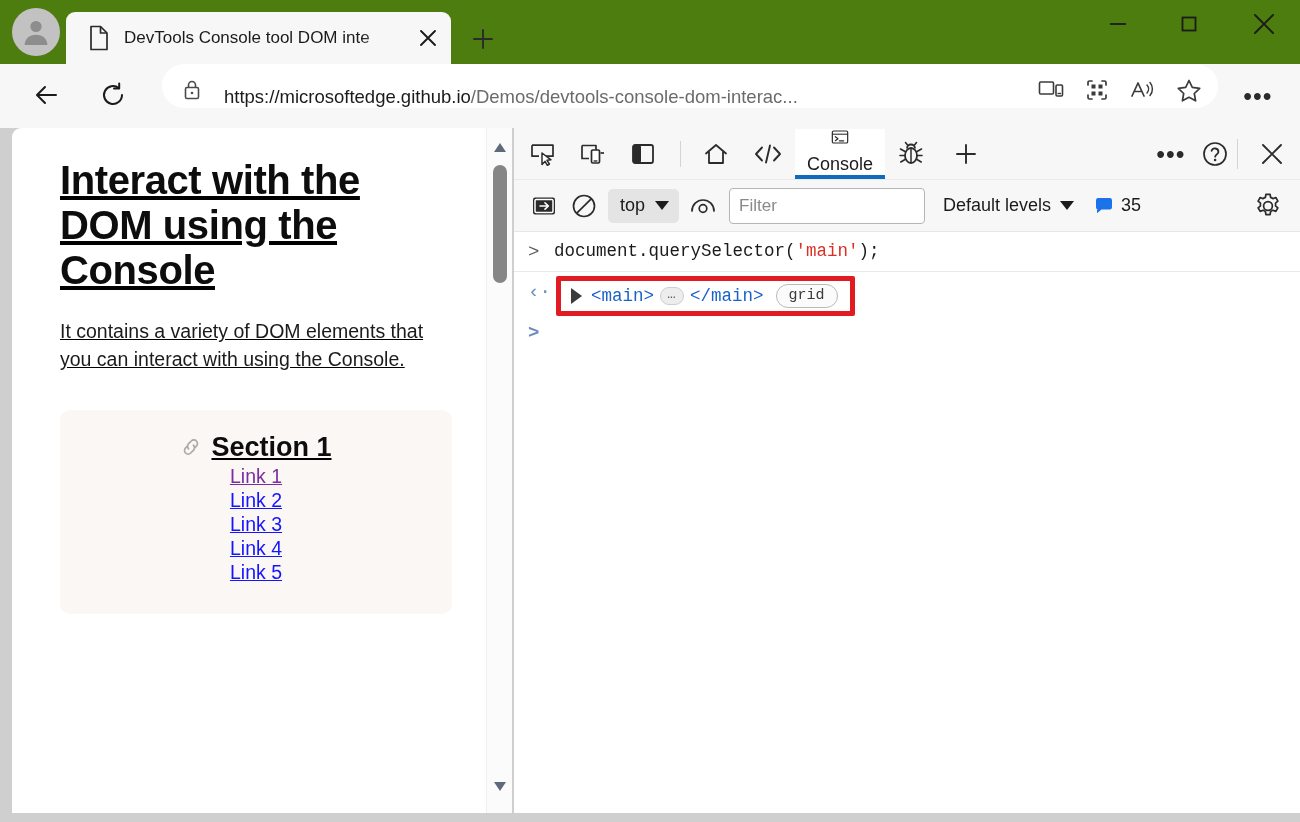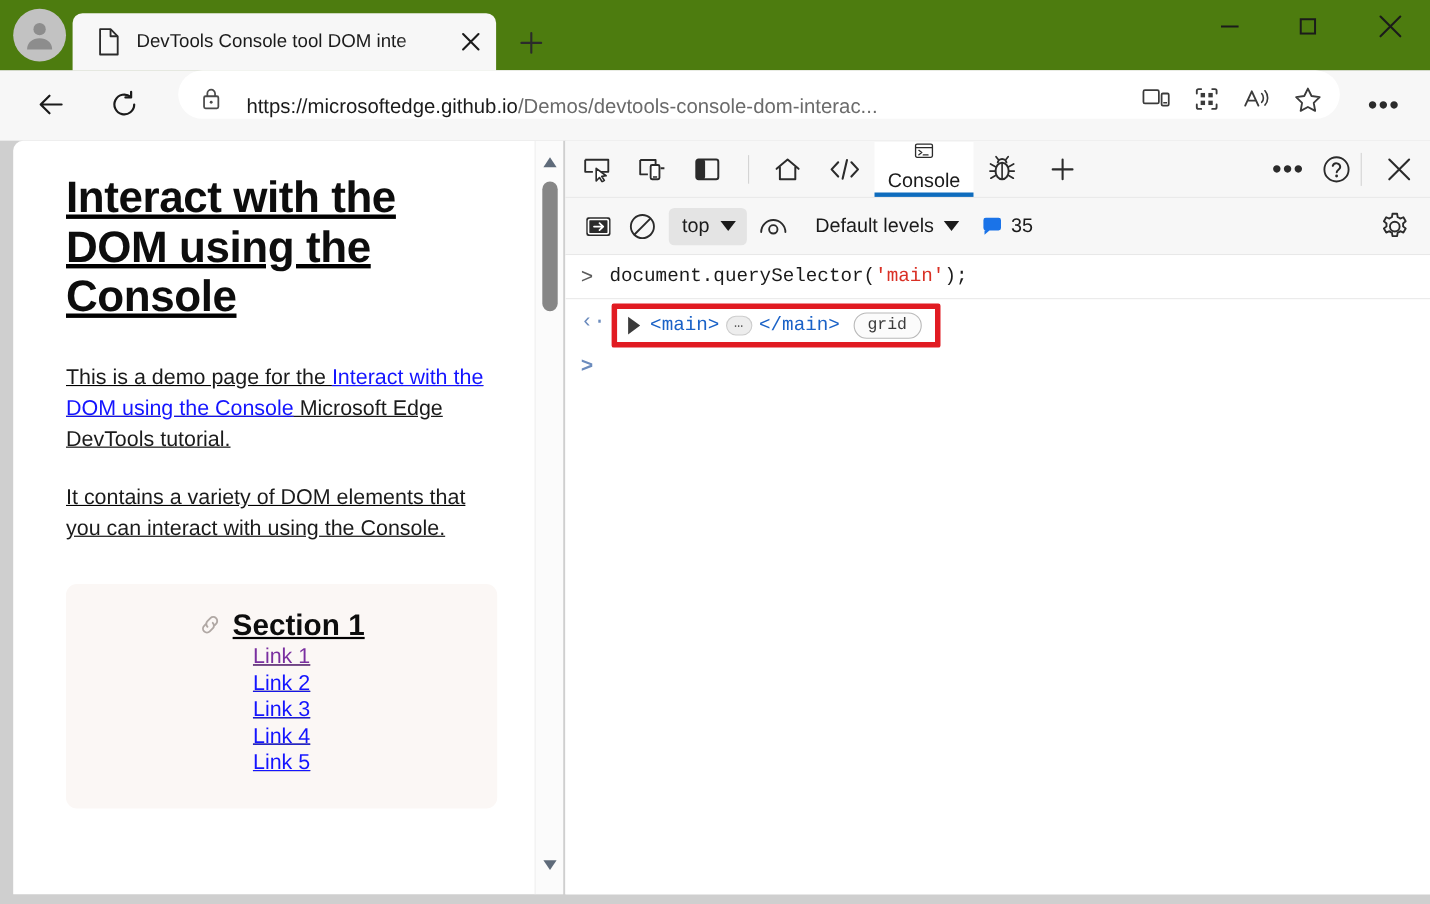--- a/index.html
+++ b/index.html
@@ -464,21 +464,20 @@
     </div>
   </div>
 
   <div id="content-area">
 
     <div id="page-viewport">
       <div id="page-content">
 
         <h1 id="page-heading">Interact with the DOM using the Console</h1>
 
-        <p id="page-paragraph-1"><span>This is a demo page for the </span><a id="tutorial-link" href="#">Interact with the DOM using the Console</a><span> Microsoft Edge DevTools tutorial.</span></p>
 
         <p id="page-paragraph-2">It contains a variety of DOM elements that you can interact with using the Console.</p>
 
         <div id="section-card">
           <h2 id="section-heading">
             <svg id="section-anchor-icon" width="22" height="22" viewBox="0 0 22 22">
               <path d="M8.6 12.8 a3.6 3.6 0 0 1 0-5.1 l2.7-2.7 a3.6 3.6 0 0 1 5.1 5.1 l-1.3 1.3" fill="none" stroke="#b0a8a4" stroke-width="1.7" stroke-linecap="round"></path>
               <path d="M13.4 9.2 a3.6 3.6 0 0 1 0 5.1 l-2.7 2.7 a3.6 3.6 0 0 1 -5.1 -5.1 l1.3-1.3" fill="none" stroke="#b0a8a4" stroke-width="1.7" stroke-linecap="round"></path>
             </svg>
             <span>Section 1</span>
@@ -609,20 +608,21 @@
         <div id="console-context-select">
           <span>top</span>
           <span class="caret-down"></span>
         </div>
         <div id="console-eye-button">
           <svg width="28" height="20" viewBox="0 0 28 20">
             <path d="M3 15 a11 11 0 0 1 22 0" fill="none" stroke="#2b2b2b" stroke-width="1.7" stroke-linecap="round"></path>
             <circle cx="14" cy="12.5" r="3.8" fill="none" stroke="#2b2b2b" stroke-width="1.7"></circle>
           </svg>
         </div>
+        <input id="console-filter-input" type="text" placeholder="Filter" style="">
 
         <div id="console-levels-select">
           <span>Default levels</span>
           <span class="caret-down"></span>
         </div>
 
         <div id="console-message-count">
           <svg width="20" height="19" viewBox="0 0 20 19">
             <path d="M2 4.2 a2.2 2.2 0 0 1 2.2-2.2 h11.6 a2.2 2.2 0 0 1 2.2 2.2 v7.1 a2.2 2.2 0 0 1 -2.2 2.2 H7.5 L3 17.3 V13.5 H4.2 A2.2 2.2 0 0 1 2 11.3 Z" fill="#1a73e8"></path>
           </svg>

